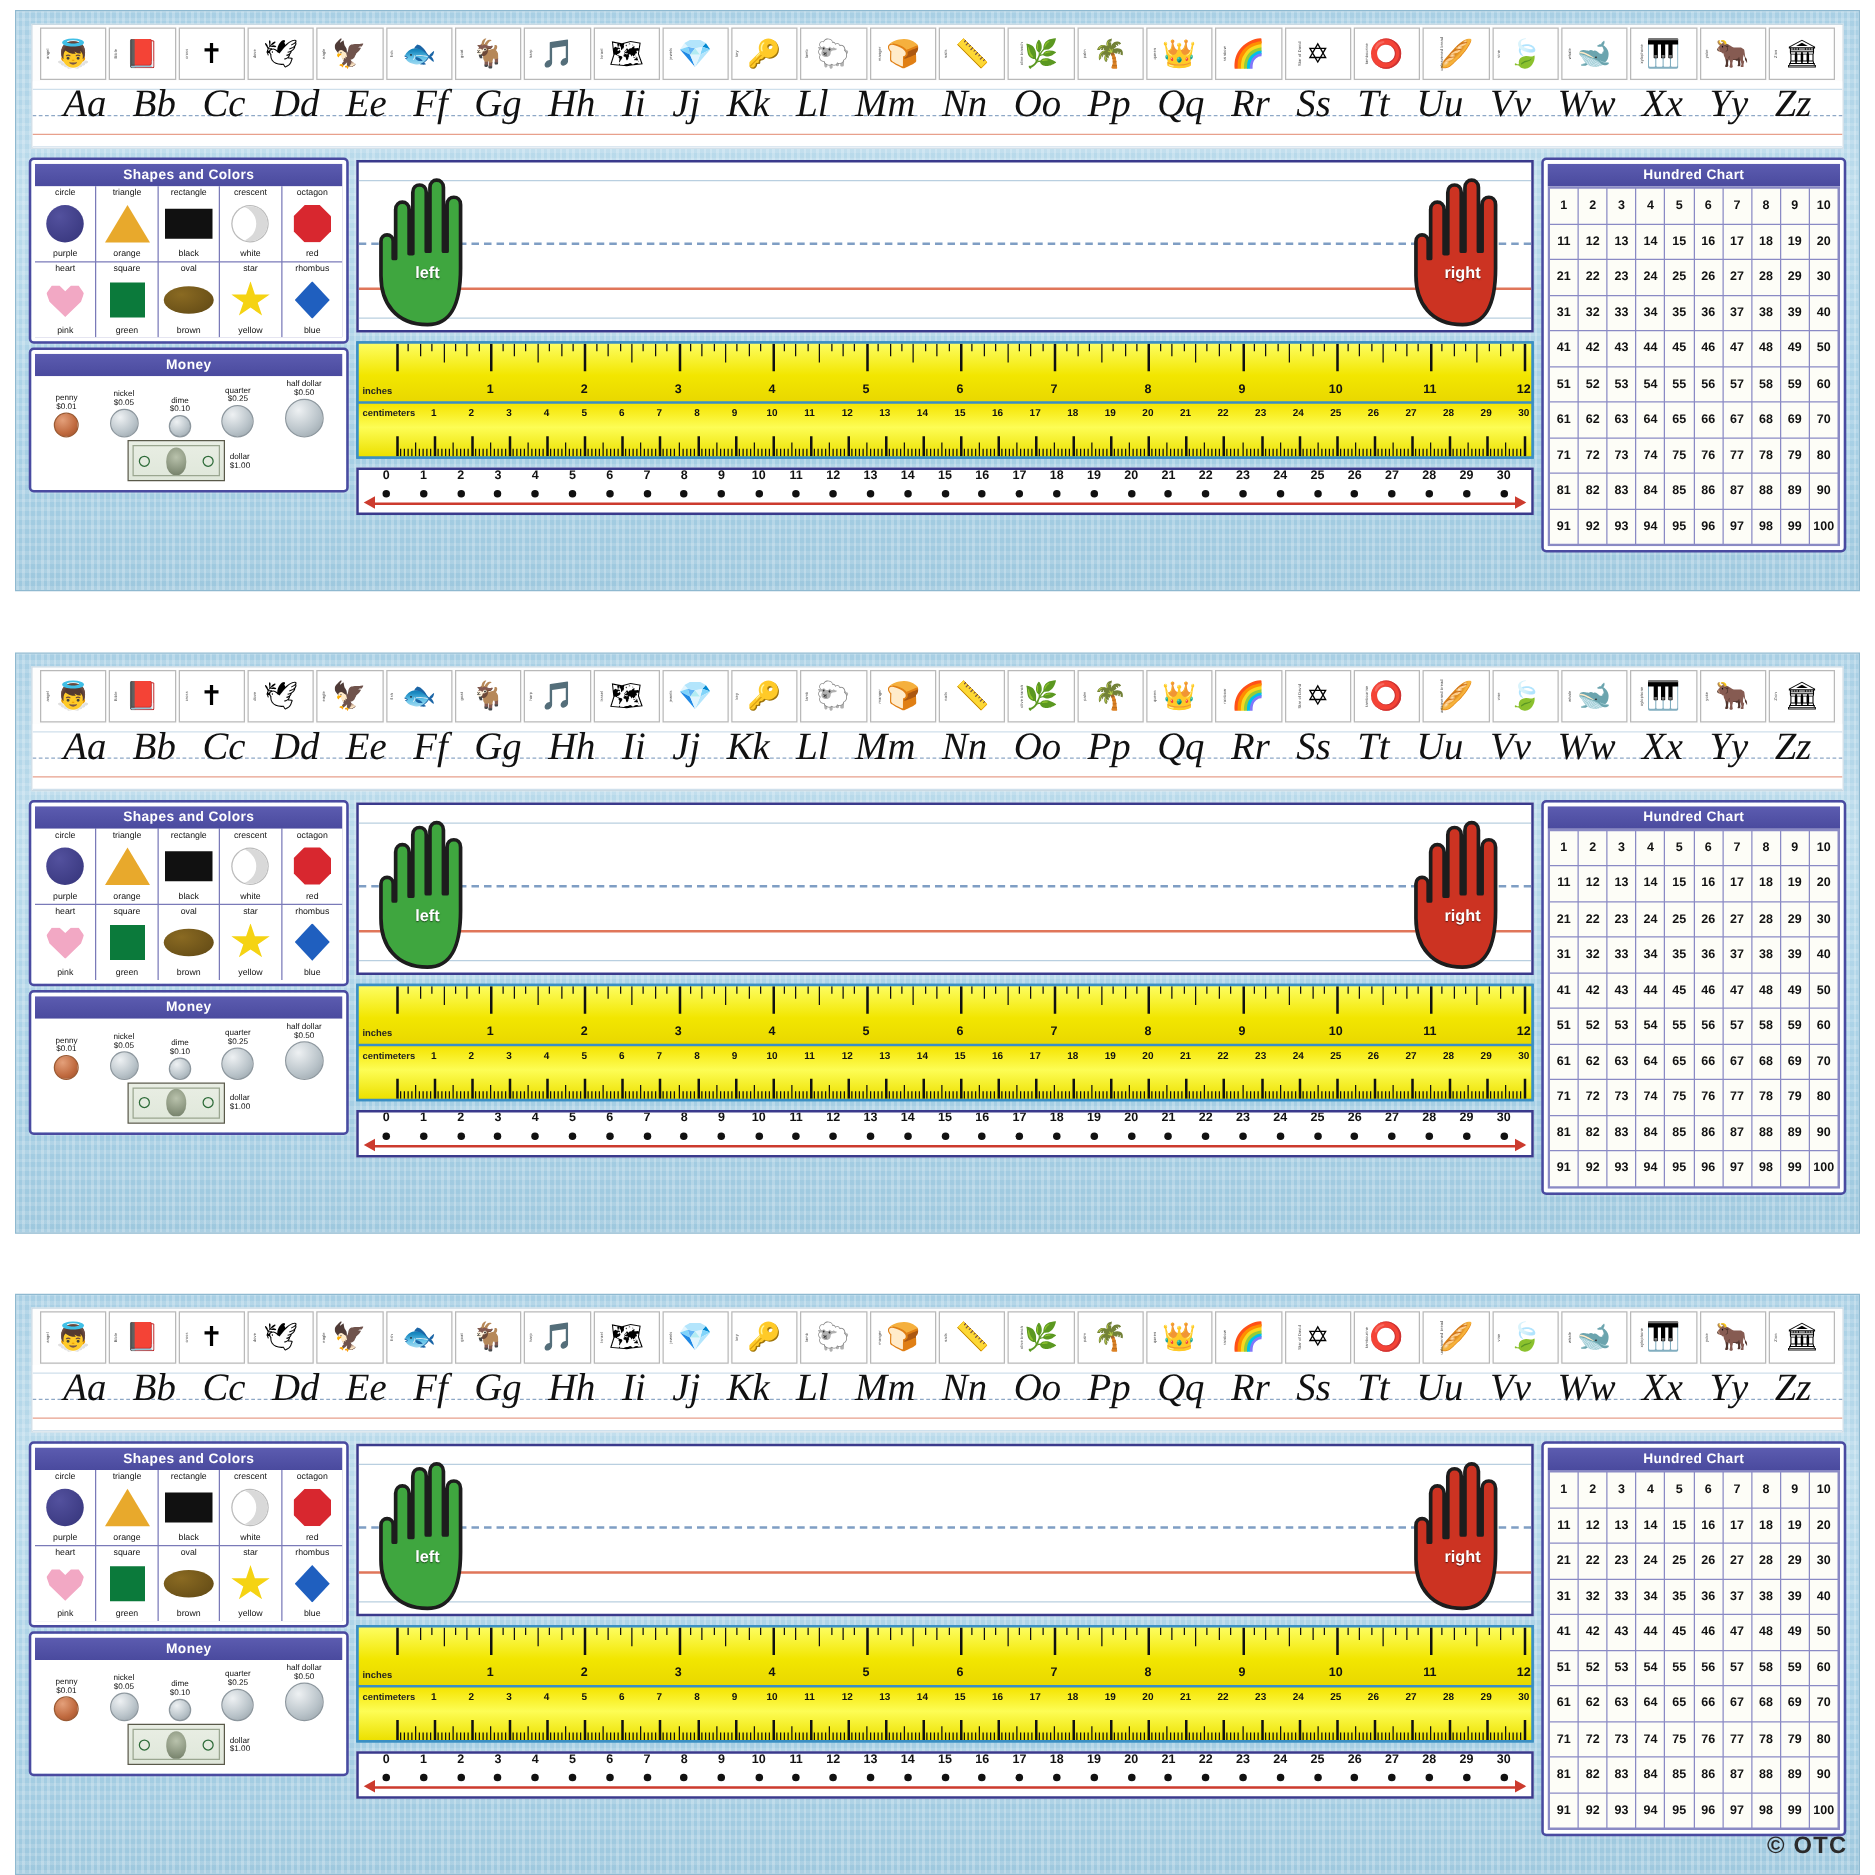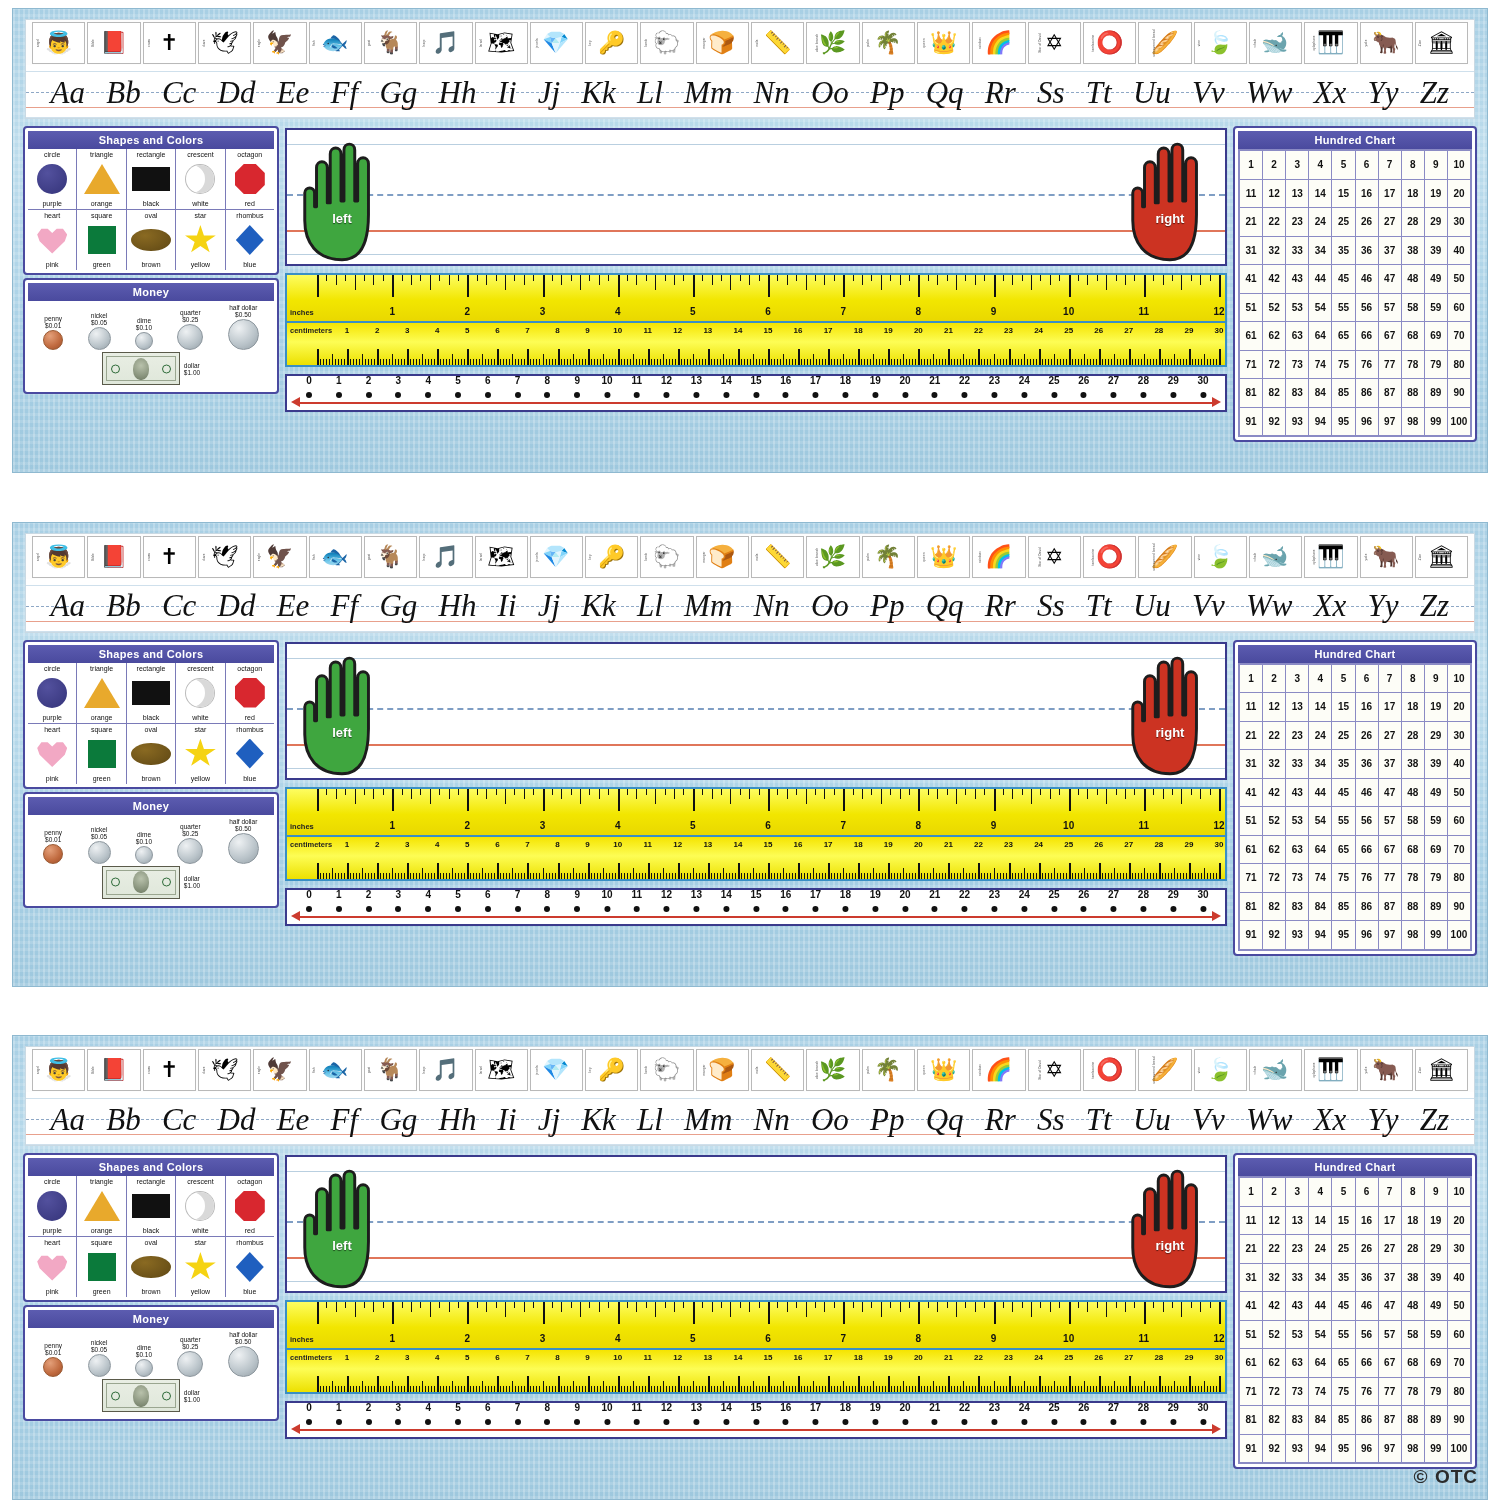--- a/index.html
+++ b/index.html
@@ -50,21 +50,21 @@
   }
   .rule { position:absolute; left:0; right:0; height:1px; }
   .rule.top    { top:6px;  background:#cfe0ec; }
   .rule.mid    { top:27px; background:transparent;
                  border-top:1px dashed #8ea8c6; height:0; }
   .rule.base   { top:42px; background:#e8a08c; height:1.4px; }
   .rule.bottom { top:52px; background:#cfe0ec; }
 
   .letters {
     position:absolute; left:0; right:0; top:2px; height:50px;
-    display:flex; align-items:center; justify-content:space-around;
+    display:flex; align-items:flex-start; justify-content:space-around;
     padding:0 14px;
   }
   .letter {
     font-family:"Liberation Serif", serif;
     font-style:italic; font-size:31px; color:#111;
     line-height:1; white-space:nowrap;
   }
 
   
   .body-row { display:flex; gap:8px; margin-top:9px; height:312px; }

